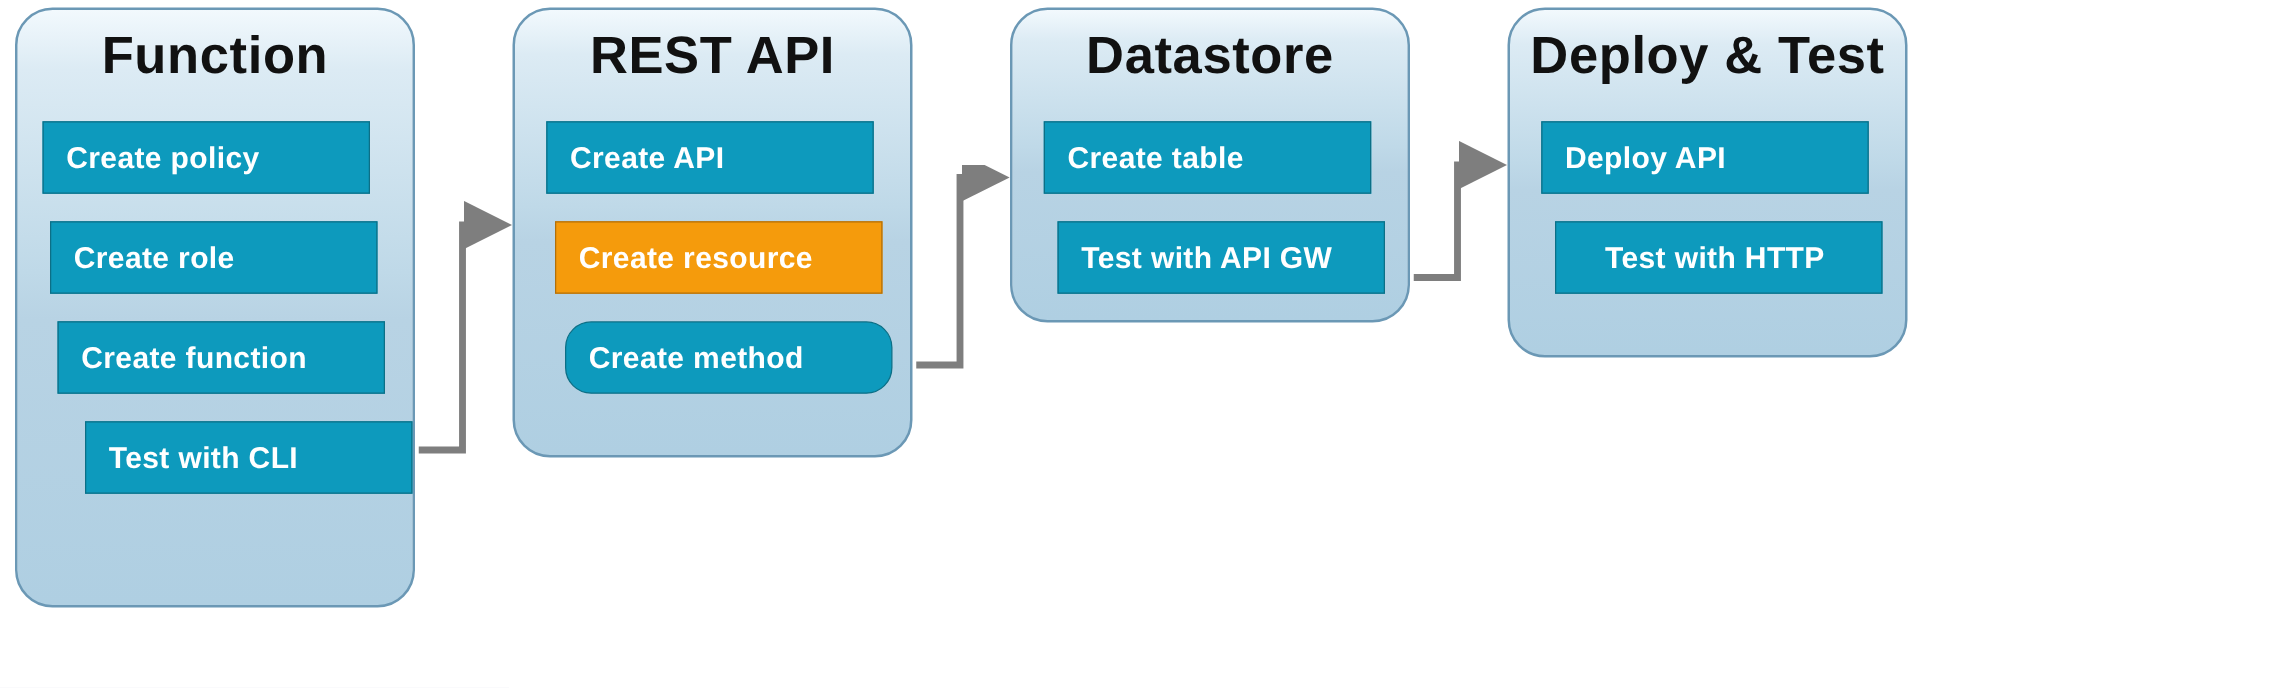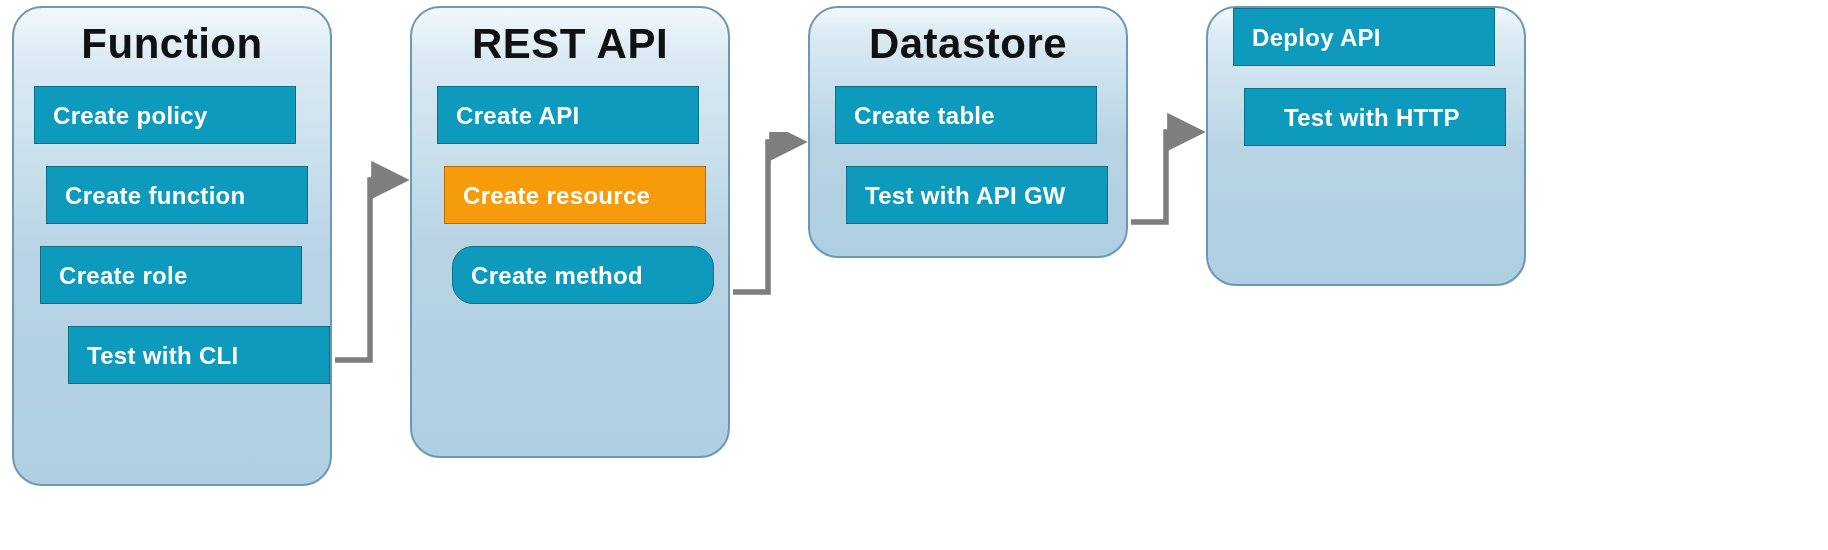--- a/index.html
+++ b/index.html
@@ -25,21 +25,21 @@
                 #b8d3e4 52%,
                 #afcfe2 100%);
     box-sizing: border-box;
   }
   .stage-title {
     text-align: center;
     font-weight: 700;
     font-size: 42px;
     color: #111;
     margin-top: 12px;
-    margin-bottom: 18px;
+    margin-bottom: 29px;
     letter-spacing: 0.5px;
     user-select: none;
   }
   .step {
     margin: 0 auto 22px auto;
     width: 262px;
     height: 58px;
     line-height: 58px;
     background: #0d9abd;
     border: 1px solid #0c6f86;
@@ -61,35 +61,35 @@
   }
 </style>
 </head>
 <body>
 
 <div class="canvas">
 
   <div class="stage" style="left:12px; top:6px; width:320px; height:480px;">
     <div class="stage-title">Function</div>
     <div class="step" style="margin-left:20px;">Create policy</div>
+    <div class="step" style="margin-left:26px;">Create role</div>
     <div class="step" style="margin-left:32px;">Create function</div>
-    <div class="step" style="margin-left:26px;">Create role</div>
     <div class="step" style="margin-left:54px;">Test with CLI</div>
   </div>
 
   <svg class="arrow" style="left:332px; top:150px; width:80px; height:220px;">
     <defs>
       <marker id="ah1" viewBox="0 0 10 10" refX="8" refY="5" markerWidth="7" markerHeight="7" orient="auto-start-reverse">
         <path d="M 0 0 L 10 5 L 0 10 z" fill="#7e7e7e"></path>
       </marker>
     </defs>
     <path d="M 3 210 L 38 210 L 38 30 L 70 30" fill="none" stroke="#7e7e7e" stroke-width="5.5" stroke-linejoin="miter" marker-end="url(#ah1)"></path>
   </svg>
 
-  <div class="stage" style="left:410px; top:6px; width:320px; height:452px;">
+  <div class="stage" style="left:410px; top:6px; width:320px; height:360px;">
     <div class="stage-title">REST API</div>
     <div class="step" style="margin-left:25px;">Create API</div>
     <div class="step highlight" style="margin-left:32px;">Create resource</div>
     <div class="step" style="margin-left:40px;border-radius:21px;">Create method</div>
   </div>
 
   <svg class="arrow" style="left:730px; top:132px; width:80px; height:180px;">
     <defs>
       <marker id="ah2" viewBox="0 0 10 10" refX="8" refY="5" markerWidth="7" markerHeight="7" orient="auto-start-reverse">
         <path d="M 0 0 L 10 5 L 0 10 z" fill="#7e7e7e"></path>
@@ -107,17 +107,18 @@
   <svg class="arrow" style="left:1128px; top:112px; width:80px; height:140px;">
     <defs>
       <marker id="ah3" viewBox="0 0 10 10" refX="8" refY="5" markerWidth="7" markerHeight="7" orient="auto-start-reverse">
         <path d="M 0 0 L 10 5 L 0 10 z" fill="#7e7e7e"></path>
       </marker>
     </defs>
     <path d="M 3 110 L 38 110 L 38 20 L 70 20" fill="none" stroke="#7e7e7e" stroke-width="5.5" stroke-linejoin="miter" marker-end="url(#ah3)"></path>
   </svg>
 
   <div class="stage" style="left:1206px; top:6px; width:320px; height:280px;">
+    <div class="stage-title">Deploy &amp; Test</div>
     <div class="step" style="margin-left:25px;">Deploy API</div>
     <div class="step" style="margin-left:36px;padding-left:39px;">Test with HTTP</div>
   </div>
 
 </div>
 
 </body></html>

